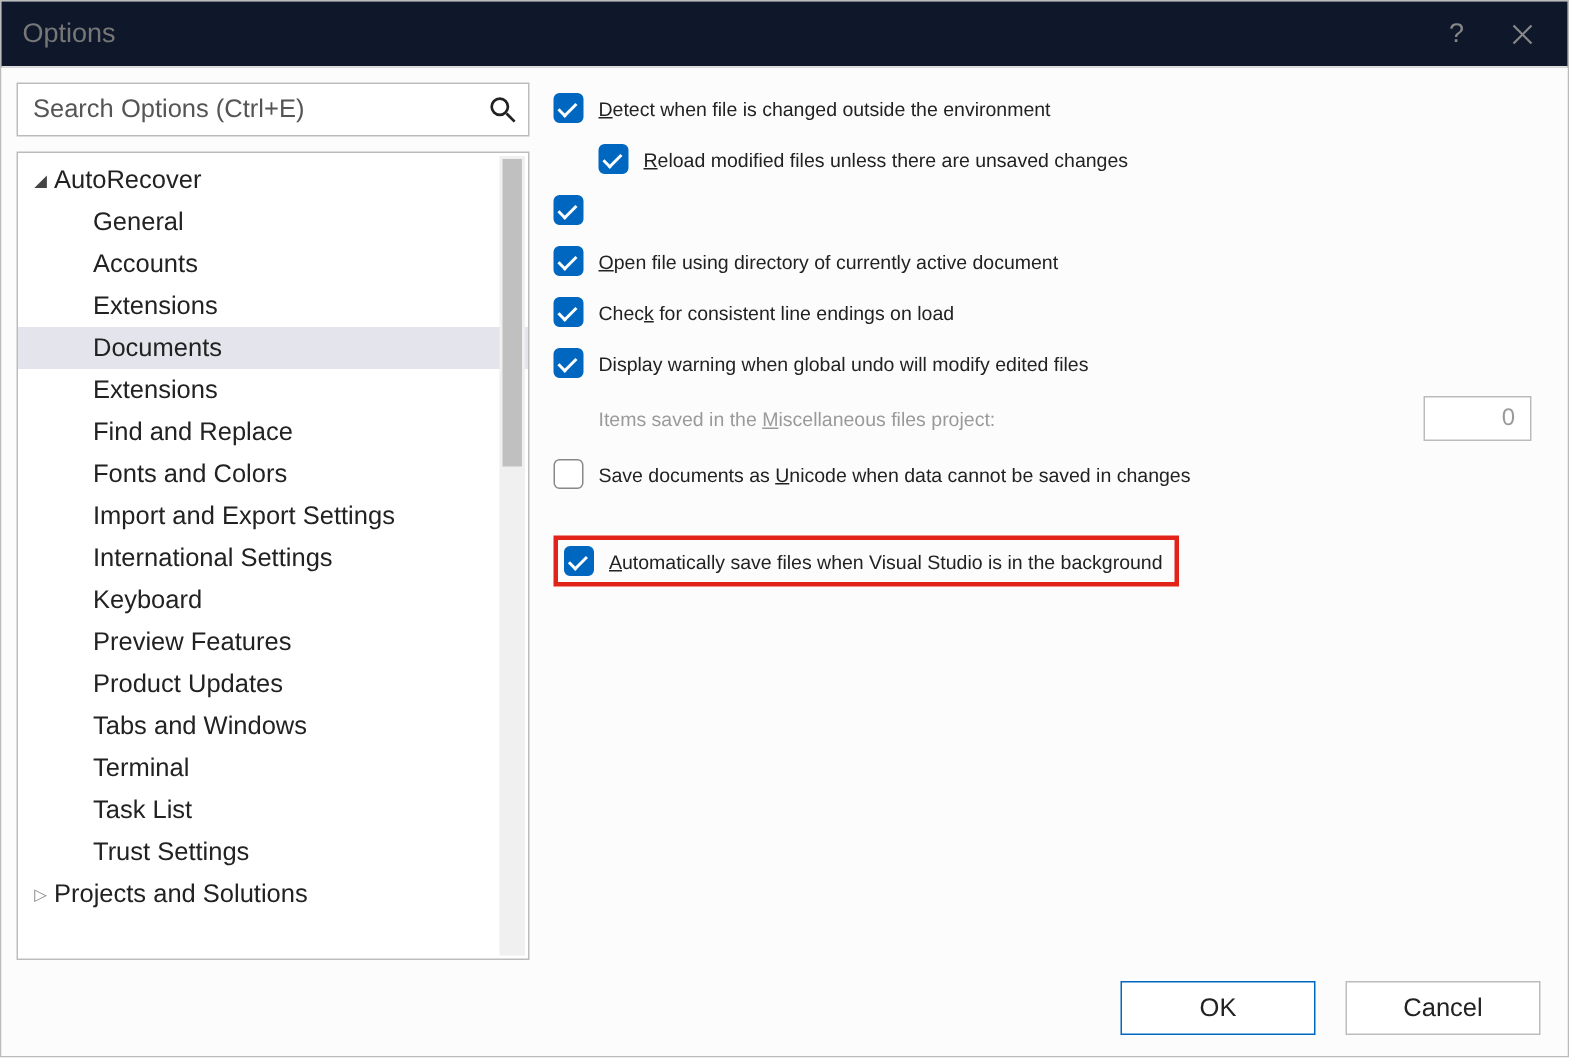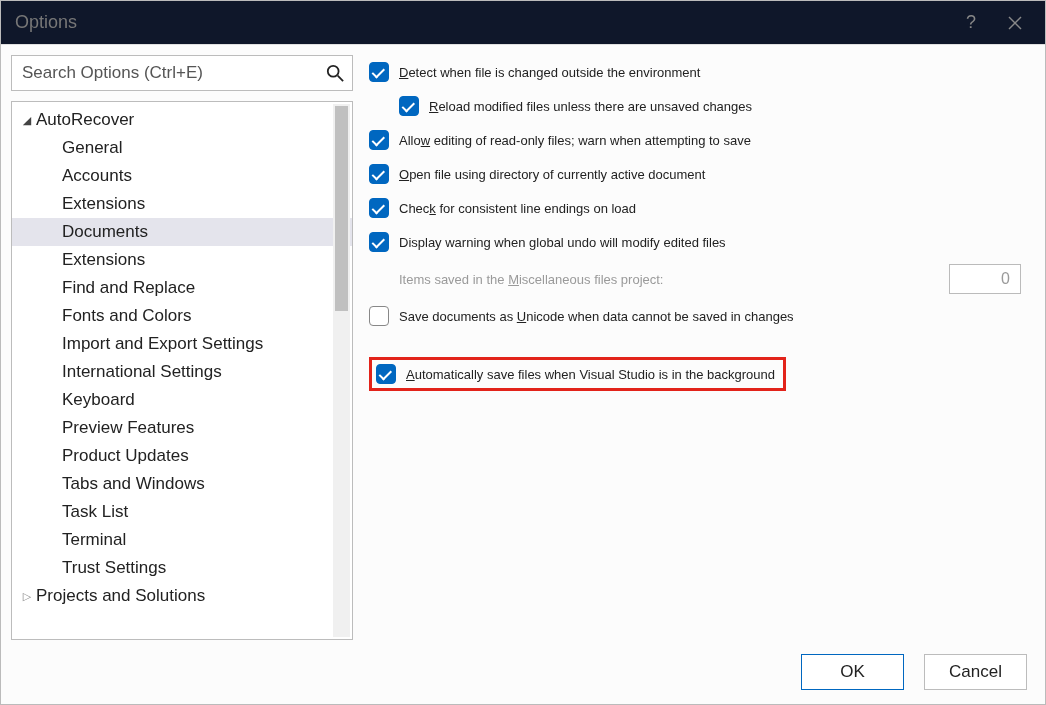--- a/index.html
+++ b/index.html
@@ -164,21 +164,21 @@
   .footer {
     height: 64px;
     display: flex;
     justify-content: flex-end;
     align-items: center;
     gap: 20px;
     padding: 0 18px;
     background: #fcfcfc;
   }
   .dlg-btn {
-    width: 103px; height: 36px;
+    width: 130px; height: 36px;
     font-size: 17px;
     background: #fff;
     border: 1px solid #bcbcbc;
     display: flex; align-items: center; justify-content: center;
     cursor: default;
   }
   .dlg-btn.primary { border-color: #0067c0; }
   .caret-glyph { font-size: 11px; color: #444; }
 </style>
 </head>
@@ -251,24 +251,24 @@
           <div class="tree-item child">
               <span>Preview Features</span>
             </div>
           <div class="tree-item child">
               <span>Product Updates</span>
             </div>
           <div class="tree-item child">
               <span>Tabs and Windows</span>
             </div>
           <div class="tree-item child">
+              <span>Terminal</span>
+            </div>
+          <div class="tree-item child">
               <span>Task List</span>
-            </div>
-          <div class="tree-item child">
-              <span>Terminal</span>
             </div>
           <div class="tree-item child">
               <span>Trust Settings</span>
             </div>
           <div class="tree-item">
             <span class="caret">
                 <span class="caret-glyph" style="color:#888">▷</span>
               </span>
             <span>Projects and Solutions</span>
           </div>
@@ -286,21 +286,20 @@
         <span class="opt-label"><span></span><span class="ul">D</span><span>etect when file is changed outside the environment</span></span>
       </div>
 
       <div class="opt-row indent1">
         <span class="cb checked"></span>
         <span class="opt-label"><span></span><span class="ul">R</span><span>eload modified files unless there are unsaved changes</span></span>
       </div>
 
       <div class="opt-row indent0">
         <span class="cb checked"></span>
-        <span class="opt-label"><span>Allo</span><span class="ul">w</span><span> editing of read-only files; warn when attempting to save</span></span>
       </div>
 
       <div class="opt-row indent0">
         <span class="cb checked"></span>
         <span class="opt-label"><span></span><span class="ul">O</span><span>pen file using directory of currently active document</span></span>
       </div>
 
       <div class="opt-row indent0">
         <span class="cb checked"></span>
         <span class="opt-label"><span>Chec</span><span class="ul">k</span><span> for consistent line endings on load</span></span>

